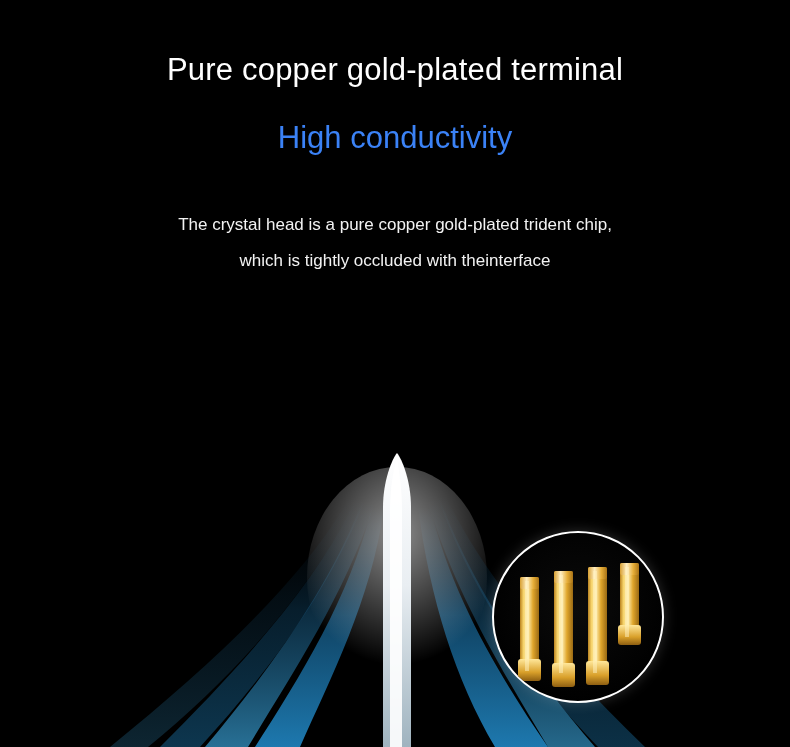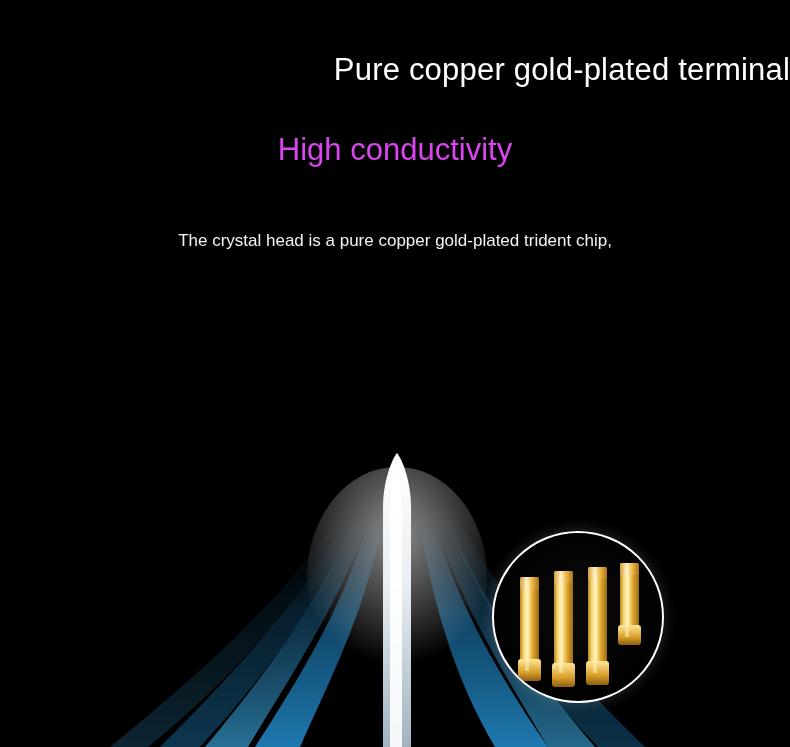--- a/index.html
+++ b/index.html
@@ -32,32 +32,31 @@
     z-index: 5;
   }
   .headline {
     font-size: 31px;
     font-weight: 400;
     letter-spacing: 0.2px;
     color: #ffffff;
     margin: 0;
     padding-top: 50px;
     line-height: 40px;
-    text-align: right;
   }
   .subhead {
     font-size: 31px;
     font-weight: 400;
-    color: #d946ef;
-    margin: 12px;
+    color: #3b82f6;
+    margin: 0;
     padding-top: 28px;
     line-height: 40px;
   }
   .desc {
-    margin: 0;
+    margin: 8px;
     padding-top: 41px;
   }
   .desc-line {
     font-size: 17px;
     font-weight: 400;
     color: #f2f2f2;
     line-height: 36px;
     display: block;
   }
 
@@ -135,20 +134,21 @@
       <path d="M383,300 L383,60 C383,34 392,12 397,6 C402,12 411,34 411,60 L411,300 Z" fill="url(#headGrad)"></path>
       <path d="M390,300 L390,62 C390,40 394,20 397,12 C399,22 402,42 402,62 L402,300 Z" fill="#ffffff" opacity="0.9"></path>
     </svg>
   </div>
 
   <div class="text-block">
     <h1 class="headline">Pure copper gold-plated terminal</h1>
     <h2 class="subhead">High conductivity</h2>
     <div class="desc">
       <span class="desc-line">The crystal head is a pure copper gold-plated trident chip,</span>
+      <span class="desc-line">which is tightly occluded with theinterface</span>
     </div>
   </div>
 
   <div class="magnifier">
     <svg class="pins" viewBox="0 0 168 168" xmlns="http://www.w3.org/2000/svg">
       <defs>
         <linearGradient id="gold" x1="0" y1="0" x2="1" y2="0">
           <stop offset="0%" stop-color="#b9821f"></stop>
           <stop offset="18%" stop-color="#f6d36a"></stop>
           <stop offset="42%" stop-color="#ffeeb0"></stop>

